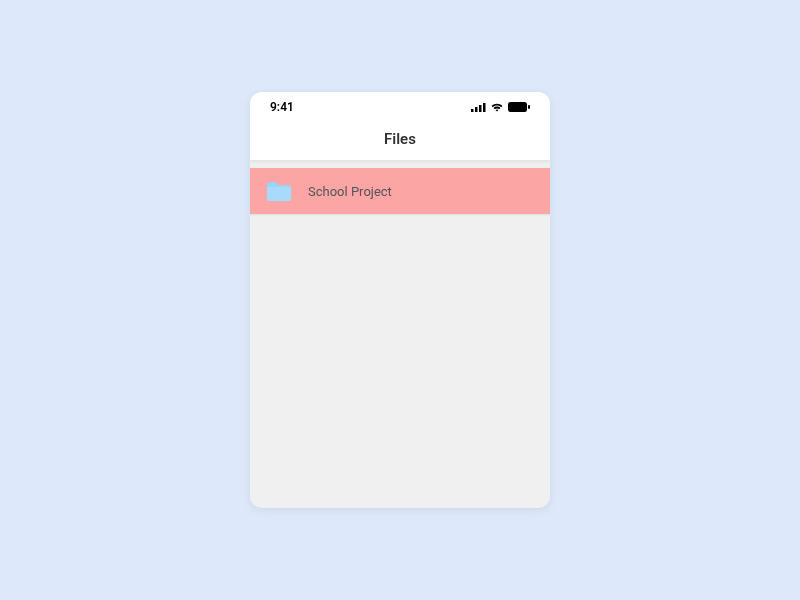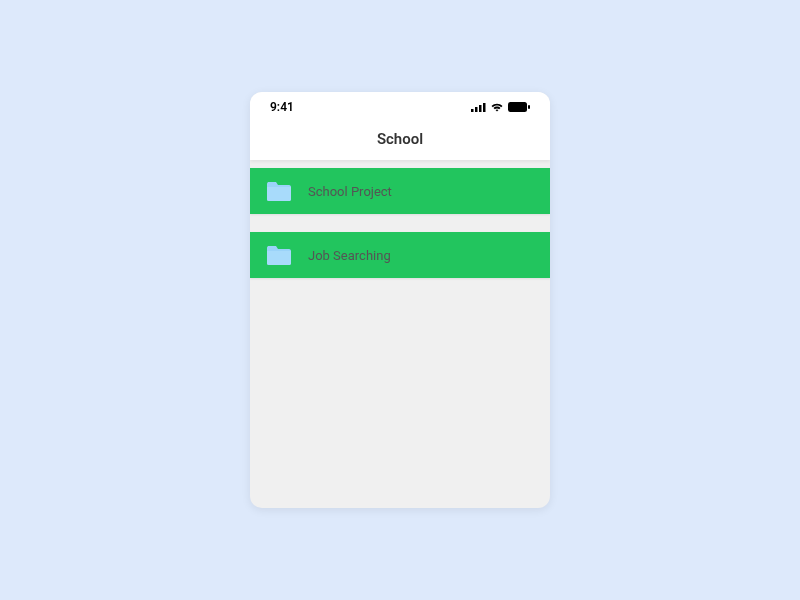--- a/index.html
+++ b/index.html
@@ -55,25 +55,25 @@
       color: #333;
       box-shadow: 0 2px 3px rgba(0,0,0,0.06);
       position: relative;
       z-index: 2;
     }
     .content {
       background: #f0f0f0;
       padding-top: 8px;
     }
     .folder-row {
-      background: #22c55e;
+      background: #fca5a5;
       display: flex;
       align-items: center;
       padding: 12px 16px;
-      margin-bottom: 18px;
+      margin-bottom: 6px;
       box-shadow: 0 1px 2px rgba(0,0,0,0.08);
       cursor: pointer;
     }
     .folder-icon {
       width: 26px;
       height: 22px;
       margin-right: 16px;
       flex-shrink: 0;
     }
     .folder-label {
@@ -106,38 +106,29 @@
       <span class="battery-icon">
         <svg width="22" height="10" viewBox="0 0 22 10">
           <rect x="0" y="0" width="19" height="10" rx="2.5" fill="#000"></rect>
           <rect x="20" y="3" width="2" height="4" rx="1" fill="#000"></rect>
         </svg>
       </span>
     </div>
   </div>
 
   <div class="nav-bar">
-    <span>School</span>
+    <span>Files</span>
   </div>
 
   <div class="content">
     <div class="folder-row">
       <span class="folder-icon">
         <svg width="26" height="22" viewBox="0 0 26 22">
           <path d="M1 4 C1 2.5 2 2 3 2 L10 2 L12 5 L23 5 C24.5 5 25 6 25 7 L25 19 C25 20.5 24 21 23 21 L3 21 C1.5 21 1 20 1 19 Z" fill="#9bd3f9"></path>
           <path d="M1 7 L25 7 L25 19 C25 20.5 24 21 23 21 L3 21 C1.5 21 1 20 1 19 Z" fill="#a8dbfb"></path>
         </svg>
       </span>
       <span class="folder-label">School Project</span>
     </div>
 
-    <div class="folder-row">
-      <span class="folder-icon">
-        <svg width="26" height="22" viewBox="0 0 26 22">
-          <path d="M1 4 C1 2.5 2 2 3 2 L10 2 L12 5 L23 5 C24.5 5 25 6 25 7 L25 19 C25 20.5 24 21 23 21 L3 21 C1.5 21 1 20 1 19 Z" fill="#9bd3f9"></path>
-          <path d="M1 7 L25 7 L25 19 C25 20.5 24 21 23 21 L3 21 C1.5 21 1 20 1 19 Z" fill="#a8dbfb"></path>
-        </svg>
-      </span>
-      <span class="folder-label">Job Searching</span>
-    </div>
 
   </div>
 </div>
 
 </body></html>

